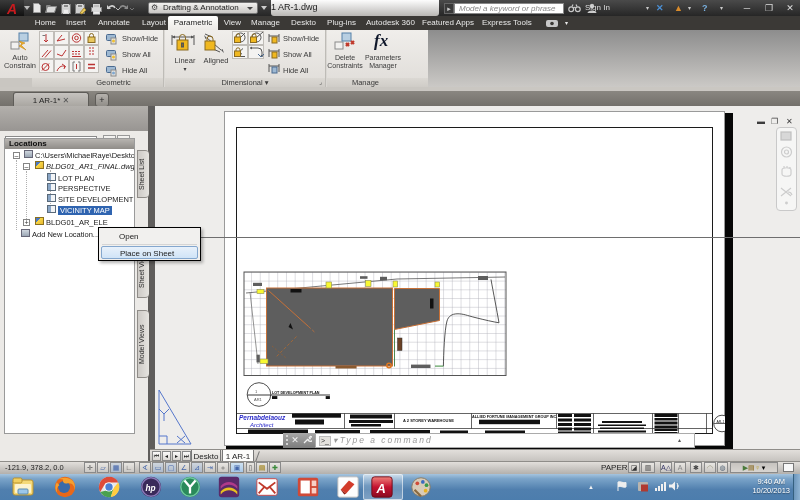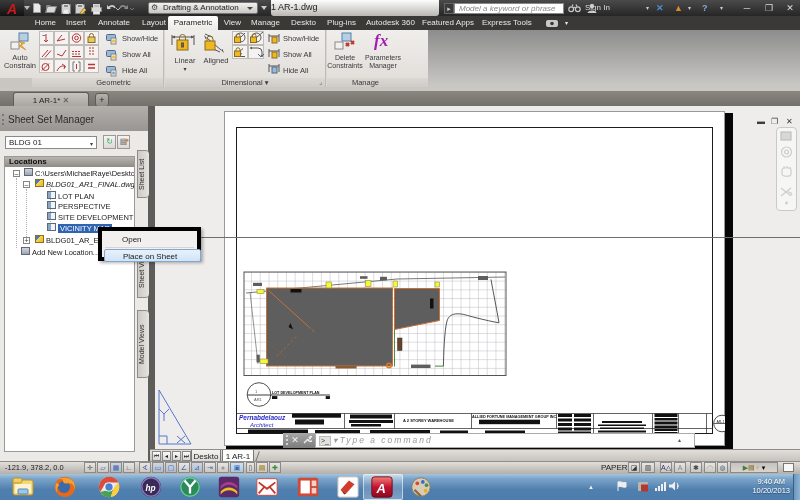--- a/index.html
+++ b/index.html
@@ -58,30 +58,30 @@
 
 #laytabs{left:150px;top:449px;width:650px;height:12px;background:linear-gradient(#e2dfdb,#c6c3bf);border-top:1px solid #8f8d89;}
 .lnav{top:1px;width:9px;height:10px;background:linear-gradient(#fbfaf9,#dad7d3);border:1px solid #888;font-size:6px;line-height:9px;text-align:center;color:#222;}
 .ltab{top:0px;height:13px;font-size:8px;line-height:13px;text-align:center;color:#222;}
 
 #palette{left:0;top:106px;width:148px;height:355px;background:#eceae7;}
 #paltitleband{left:0;top:0;width:148px;height:25px;background:linear-gradient(#b3b0ac,#989592);}
 #paltitle{left:0;top:2px;width:148px;height:24px;color:#2c2c2c;font-size:10px;line-height:24px;}
 #combo{left:5px;top:30px;width:92px;height:13px;background:#fff;border:1px solid #8a8a8a;font-size:8px;color:#222;line-height:11px;padding-left:3px;}
 .palbtn{top:29px;width:13px;height:14px;background:linear-gradient(#f5f4f2,#dcd9d5);border:1px solid #999;font-size:8px;line-height:12px;text-align:center;}
-#treebox{left:4px;top:50px;width:131px;height:296px;background:#fff;border:1px solid #9a9a9a;overflow:hidden;}
+#treebox{left:4px;top:32px;width:131px;height:296px;background:#fff;border:1px solid #9a9a9a;overflow:hidden;}
 #lochdr{left:0px;top:0px;width:129px;height:10px;background:linear-gradient(#b7b4b0,#8f8c88);color:#0e0e0e;font-size:8px;font-weight:bold;line-height:10px;padding-left:4px;}
 .trow{left:0;height:11px;font-size:7.5px;color:#1a1a1a;line-height:11px;white-space:nowrap;}
 .tico{display:inline-block;width:9px;height:8px;margin-right:2px;}
 .pm{position:absolute;width:7px;height:7px;border:1px solid #848484;background:#fff;font-size:7px;line-height:5px;text-align:center;color:#333;}
 #seltext{background:#2f64b0;color:#fff;padding:0 2px;}
 
 .vtab{left:137px;width:12px;background:linear-gradient(90deg,#e6e4e0,#cdcac6);border:1px solid #8f8c88;border-left:none;border-radius:4px 0 0 4px;color:#2e2e2e;font-size:7px;writing-mode:vertical-rl;transform:rotate(180deg);text-align:center;}
 
-#ctxmenu{left:98px;top:227px;width:103px;height:34px;background:#f1f0ee;border:4px solid #000000;box-shadow:2px 2px 3px rgba(0,0,0,0.3);z-index:50;}
+#ctxmenu{left:98px;top:227px;width:103px;height:34px;background:#f1f0ee;border:1px solid #000000;box-shadow:2px 2px 3px rgba(0,0,0,0.3);z-index:50;}
 #ctxmenu .mi{position:absolute;left:2px;width:97px;height:13px;font-size:8px;color:#1a1a1a;line-height:13px;padding-left:18px;}
 #mihl{top:18px;background:linear-gradient(#e8f1fb,#d0e4f7);border:1px solid #84a7ce;border-radius:2px;}
 
 #statusbar{left:0;top:461px;width:800px;height:13px;background:linear-gradient(#e2dfdb,#b3b0ac);border-top:1px solid #8f8d89;}
 #coords{left:5px;top:463px;font-size:7.5px;color:#222;}
 .sbtn{top:1px;width:12px;height:11px;background:linear-gradient(#e8e6e2,#cbc8c4);border:1px solid #8a8a8a;font-size:7px;line-height:10px;text-align:center;color:#4466aa;}
 .sbtn.on{background:linear-gradient(#cfd6de,#aebacb);}
 #paperlbl{left:601px;top:463px;font-size:8px;color:#222;}
 
 #taskbar{left:0;top:474px;width:800px;height:26px;background:linear-gradient(#a6c4de 0%,#7ba4c9 18%,#507fae 60%,#4c7dad 100%);}
@@ -312,21 +312,21 @@
       <div class="abs shtxt" style="left:283px;top:5px;">Show/Hide</div>
       <div class="abs shtxt" style="left:283px;top:21px;">Show All</div>
       <div class="abs shtxt" style="left:283px;top:37px;">Hide All</div>
 
       <svg class="abs" style="left:334px;top:1px;" width="22" height="22" viewBox="0 0 22 22">
         <rect x="1" y="11" width="8" height="7" fill="#f2f1ef" stroke="#8a8a8a"></rect>
         <rect x="8" y="2" width="9" height="8" fill="#b8cfe2" stroke="#5580a8"></rect>
         <path d="M12 12l3 3m0-3l-3 3m5-5l3 3m0-3l-3 3" stroke="#c0392b" stroke-width="2.2"></path>
       </svg>
       <div class="abs ribtxt" style="left:326px;top:24px;width:38px;font-size:7px;">Delete<br>Constraints</div>
-      <div class="abs" style="left:374px;top:1px;width:20px;font-family:'Liberation Serif',serif;font-style:italic;font-weight:bold;font-size:17px;color:#a21caf;">fx</div>
+      <div class="abs" style="left:374px;top:1px;width:20px;font-family:'Liberation Serif',serif;font-style:italic;font-weight:bold;font-size:17px;color:#0f172a;">fx</div>
       <div class="abs ribtxt" style="left:362px;top:24px;width:42px;font-size:7px;">Parameters<br>Manager</div>
     </div>
   </div>
 
   <div class="abs" id="ribedge"></div>
   <div class="abs" id="ftabbar"></div>
   <div class="abs" id="ftab">1 AR-1* <span style="color:#555;">✕</span></div>
   <div class="abs" id="ftabplus">+</div>
 
   <div class="abs" id="dark-gap"></div>
@@ -490,21 +490,20 @@
     <div class="abs lnav" style="left:12px;">◂</div>
     <div class="abs lnav" style="left:22px;">▸</div>
     <div class="abs lnav" style="left:32px;">⏭</div>
     <div class="abs ltab" style="left:41px;width:30px;background:linear-gradient(#f4f2ef,#dcd9d5);border:1px solid #777;border-top:none;">Deskto</div>
     <div class="abs ltab" style="left:72px;width:32px;background:#fdfdfc;border:1px solid #777;border-top:none;">1 AR-1</div>
     <div class="abs" style="left:107px;top:1px;width:1px;height:11px;background:#777;transform:rotate(20deg);"></div>
   </div>
 
   <div class="abs" id="palette">
     <div class="abs" id="paltitleband"></div>
-    <div class="abs" id="paltitle"><span style="border-left:2px dotted #777;margin:0 4px 0 2px;"></span>Sheet Set Manager</div>
     <div class="abs" id="combo">BLDG 01<span style="position:absolute;right:3px;top:2px;font-size:6px;color:#444;">▾</span></div>
     <div class="abs palbtn" style="left:103px;color:#3a6;">↻</div>
     <div class="abs palbtn" style="left:117px;color:#777;">▦<span style="position:absolute;right:0;top:-2px;color:#e08020;font-size:6px;">●</span></div>
     <div class="abs" id="treebox">
       <div class="abs" id="lochdr">Locations</div>
       <div id="tree">
         <div class="abs" style="left:11px;top:21px;width:1px;height:70px;border-left:1px dotted #b0b0b0;"></div>
         <div class="abs" style="left:21px;top:32px;width:1px;height:52px;border-left:1px dotted #b0b0b0;"></div>
         <div class="abs" style="left:45px;top:31px;width:1px;height:40px;border-left:1px dotted #b0b0b0;"></div>
         <div class="abs pm" style="left:8px;top:13px;">–</div>

